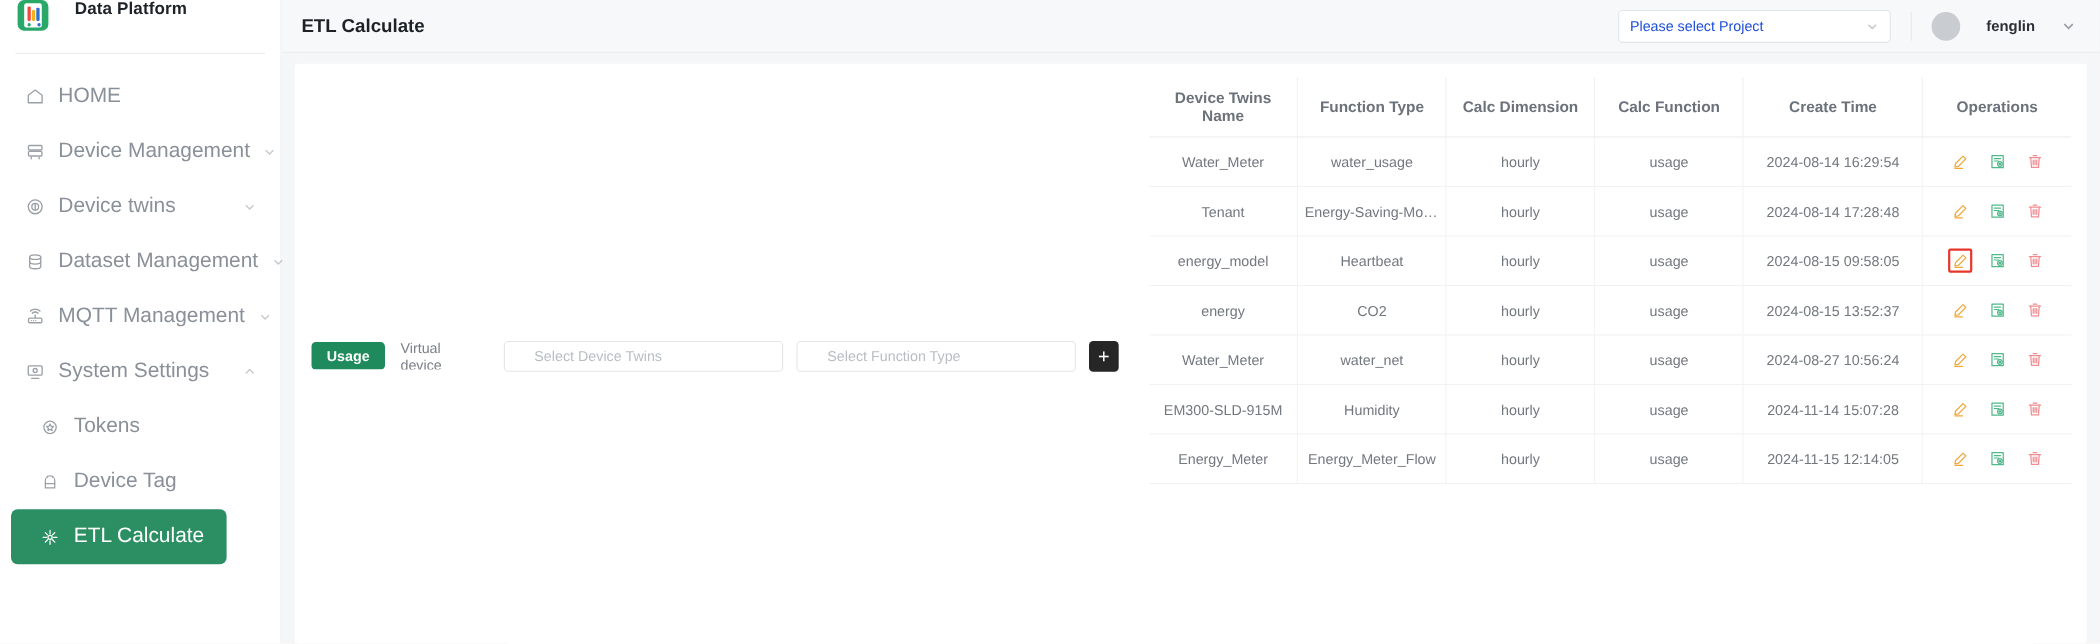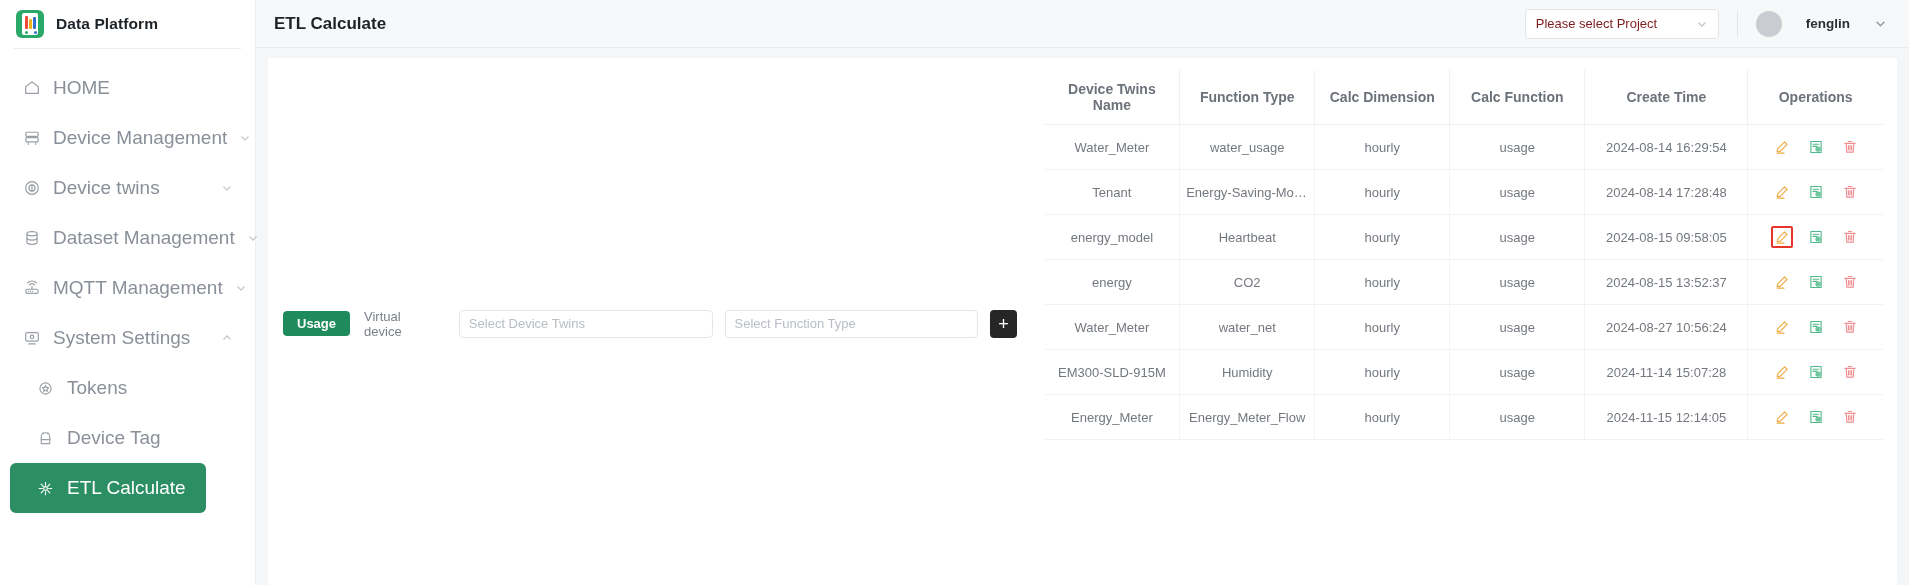--- a/index.html
+++ b/index.html
@@ -13,22 +13,22 @@
 
   
   .sidebar {
     width: 256px; min-width: 256px; height: 585px;
     background: #ffffff;
     border-right: 1px solid #eceef0;
     display: flex; flex-direction: column;
     position: relative;
   }
   .brand {
-    height: 48px; display: flex; align-items: center;
-    padding: 0 0 0 16px; gap: 12px;
+    height: 48px; display: flex; 
+    padding: 0 0 0 16px; gap: 24px;
   }
   .brand-logo {
     width: 28px; height: 28px; border-radius: 6px;
     background: #2aa86a;
     position: relative; overflow: hidden; flex: 0 0 28px;
   }
   .brand-logo .lw { position: absolute; background: #ffffff; }
   .brand-logo .l1 { left: 6px; top: 3px; width: 16px; height: 22px; border-radius: 2px; }
   .brand-logo .bar { position: absolute; border-radius: 1px; }
   .brand-logo .b1 { left: 9px;  top: 6px;  width: 3px; height: 13px; background: #f04a3a; }
@@ -64,24 +64,24 @@
   
   .main { flex: 1 1 auto; display: flex; flex-direction: column; background: #f5f6f7; min-width: 0; }
   .topbar {
     height: 48px; background: #f7f8f9;
     display: flex; align-items: center; padding: 0 22px 0 18px;
     border-bottom: 1px solid #eaebec;
   }
   .page-title { font-size: 17px; font-weight: bold; color: #1d2227; }
   .topbar-right { margin-left: auto; display: flex; align-items: center; gap: 0; }
   .project-select {
-    width: 194px; height: 30px; background: #ffffff;
+    width: 248px; height: 30px; background: #ffffff;
     border: 1px solid #e2e5e8; border-radius: 4px;
     display: flex; align-items: center; padding: 0 10px;
-    color: #7f1d1d; font-size: 13px; cursor: pointer;
+    color: #1d4ed8; font-size: 13px; cursor: pointer;
   }
   .project-select .ph { flex: 1 1 auto; }
   .project-select .chev { width: 12px; height: 12px; opacity: .6; }
   .topbar-divider { width: 1px; height: 26px; background: #e4e6e8; margin: 0 18px; }
   .user-box { display: flex; align-items: center; gap: 24px; cursor: pointer; }
   .avatar { width: 26px; height: 26px; border-radius: 50%; background: #c9ccd0; }
   .user-name { font-size: 13.5px; color: #2b3036; font-weight: bold; }
   .user-box .chev { width: 13px; height: 13px; opacity: .6; }
 
   .content { flex: 1 1 auto; padding: 10px 12px 0 12px; min-height: 0; }
@@ -97,21 +97,21 @@
     border-radius: 4px; overflow: hidden; border: 1px solid transparent;
   }
   .seg {
     display: flex; align-items: center; justify-content: center;
     padding: 0 14px; font-size: 13px; color: #7b8189; cursor: pointer;
     border-radius: 4px;
   }
   .seg.active { background: #1f8a5c; color: #ffffff; font-weight: bold; }
   .filter-input {
     width: 268px; height: 28px; border: 1px solid #e3e6e9; border-radius: 4px;
-    background: #ffffff; padding: 0 9px; font-size: 13px; color: #5b6067;
+    background: #ffffff; padding: 0 27px; font-size: 13px; color: #5b6067;
     font-family: "Liberation Sans", sans-serif;
   }
   .filter-input::placeholder { color: #b9bec4; }
   .add-btn {
     width: 28px; height: 28px; background: #262626; border-radius: 4px;
     color: #ffffff; border: none; font-size: 18px; line-height: 1;
     display: flex; align-items: center; justify-content: center; cursor: pointer;
   }
 
   

